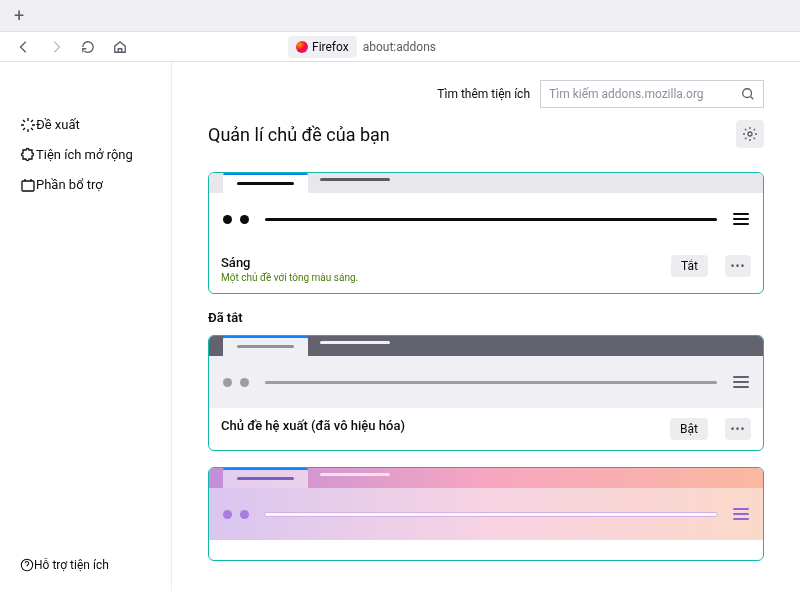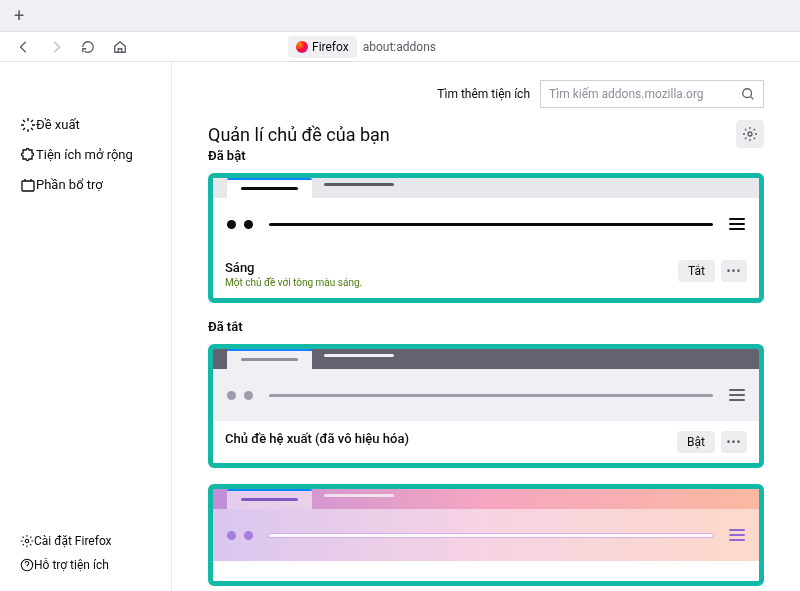--- a/index.html
+++ b/index.html
@@ -26,32 +26,32 @@
 .sb-footer .sb-ico{width:14px;height:14px}
 .main{flex:1;padding:18px 36px;overflow-y:auto}
 .main::-webkit-scrollbar{width:10px}
 .main::-webkit-scrollbar-thumb{background:#cfcfd8;border-radius:5px}
 .search-row{display:flex;align-items:center;justify-content:flex-end;gap:10px;margin-bottom:12px}
 .search-label{font-size:12px;color:#0c0c0d}
 .search-field{width:224px;height:28px;border:1px solid #cfcfd8;border-radius:0;display:flex;align-items:center;padding:0 8px;justify-content:space-between}
 .search-input{border:none;outline:none;font-size:12px;flex:1;color:#5b5b66;background:transparent}
 .search-input::placeholder{color:#8f8f9d}
 .mag{width:14px;height:14px;color:#5b5b66}
-.heading-row{display:flex;align-items:center;justify-content:space-between;}
+.heading-row{display:flex;align-items:center;justify-content:space-between;margin-bottom:24px}
 .heading{font-size:18px;font-weight:400;color:#0c0c0d}
 .gear-btn{width:28px;height:28px;background:#ededf0;border-radius:4px;display:flex;align-items:center;justify-content:center;cursor:pointer}
 .gear-btn svg{width:16px;height:16px;color:#5b5b66}
 .section-label{font-size:13px;font-weight:600;margin-bottom:10px}
-.theme-card{border:5px solid #14b8a6;border-radius:6px;margin-bottom:16px;overflow:hidden}
+.theme-card{border:1px solid #14b8a6;border-radius:6px;margin-bottom:16px;overflow:hidden}
 .preview{height:72px;width:100%;position:relative}
 .card-meta{padding:10px 12px;display:flex;align-items:flex-start;justify-content:space-between;gap:8px}
 .meta-text{flex:1}
 .meta-title{font-size:13px;font-weight:500;margin-bottom:2px}
 .meta-sub{font-size:10px;color:#4d7c0f}
-.meta-actions{display:flex;gap:6px;align-items:flex-end}
+.meta-actions{display:flex;gap:17px;align-items:flex-end}
 .action-btn{background:#ededf0;border:none;border-radius:4px;padding:4px 10px;font-size:12px;cursor:pointer;color:#0c0c0d}
 .more-btn{width:26px;height:22px;background:#ededf0;border-radius:4px;display:flex;align-items:center;justify-content:center;cursor:pointer;color:#5b5b66;letter-spacing:1px;font-size:12px}
 
 .pv-top{height:20px;display:flex;align-items:flex-end;padding:0 14px;gap:12px}
 .pv-top .tab1{width:85px;height:20px;border-radius:4px 4px 0 0;position:relative}
 .pv-top .tab1::before{content:"";position:absolute;top:0;left:0;right:0;height:2px;background:#0a84ff;border-radius:4px 4px 0 0}
 .pv-top .bar-in{position:absolute;top:9px;left:14px;right:14px;height:3px;border-radius:2px}
 .pv-body{height:52px;display:flex;align-items:center;padding:0 14px;gap:8px}
 .dot{width:9px;height:9px;border-radius:50%}
 .long-bar{flex:1;height:3px;border-radius:2px;margin:0 8px}
@@ -141,27 +141,20 @@
     <div class="sb-item">
       <svg class="sb-ico" viewBox="0 0 16 16" fill="none" stroke="currentColor" stroke-width="1.3">
           <rect x="2" y="4" width="12" height="10" rx="1"></rect>
           <path d="M5 4V2M11 4V2"></path>
         </svg>
       <span>Phần bổ trợ</span>
     </div>
     <div class="sb-footer">
       <div class="sb-item">
         <svg class="sb-ico" viewBox="0 0 16 16" fill="none" stroke="currentColor" stroke-width="1.2">
-            <circle cx="8" cy="8" r="2"></circle>
-            <path d="M8 1v2M8 13v2M1 8h2M13 8h2M3 3l1.4 1.4M11.6 11.6L13 13M13 3l-1.4 1.4M4.4 11.6L3 13"></path>
-          </svg>
-        <span>Cài đặt Firefox</span>
-      </div>
-      <div class="sb-item">
-        <svg class="sb-ico" viewBox="0 0 16 16" fill="none" stroke="currentColor" stroke-width="1.2">
             <circle cx="8" cy="8" r="6.5"></circle>
             <path d="M6 6a2 2 0 113 1.7c-.7.4-1 .8-1 1.6M8 12h.01"></path>
           </svg>
         <span>Hỗ trợ tiện ích</span>
       </div>
     </div>
   </div>
 
   <div class="main">
     <div class="search-row">
@@ -178,21 +171,20 @@
     <div class="heading-row">
       <h1 class="heading">Quản lí chủ đề của bạn</h1>
       <div class="gear-btn">
         <svg viewBox="0 0 16 16" fill="none" stroke="currentColor" stroke-width="1.3">
             <circle cx="8" cy="8" r="2"></circle>
             <path d="M8 1v2M8 13v2M1 8h2M13 8h2M3 3l1.4 1.4M11.6 11.6L13 13M13 3l-1.4 1.4M4.4 11.6L3 13"></path>
           </svg>
       </div>
     </div>
 
-    <div class="section-label">Đã bật</div>
 
     <div class="theme-card">
       <div class="preview pv-light">
         <div class="pv-top">
             <div class="tab1">
               <div class="bar-in"></div>
             </div>
             <div class="bg-bar"></div>
           </div>
         <div class="pv-body">

